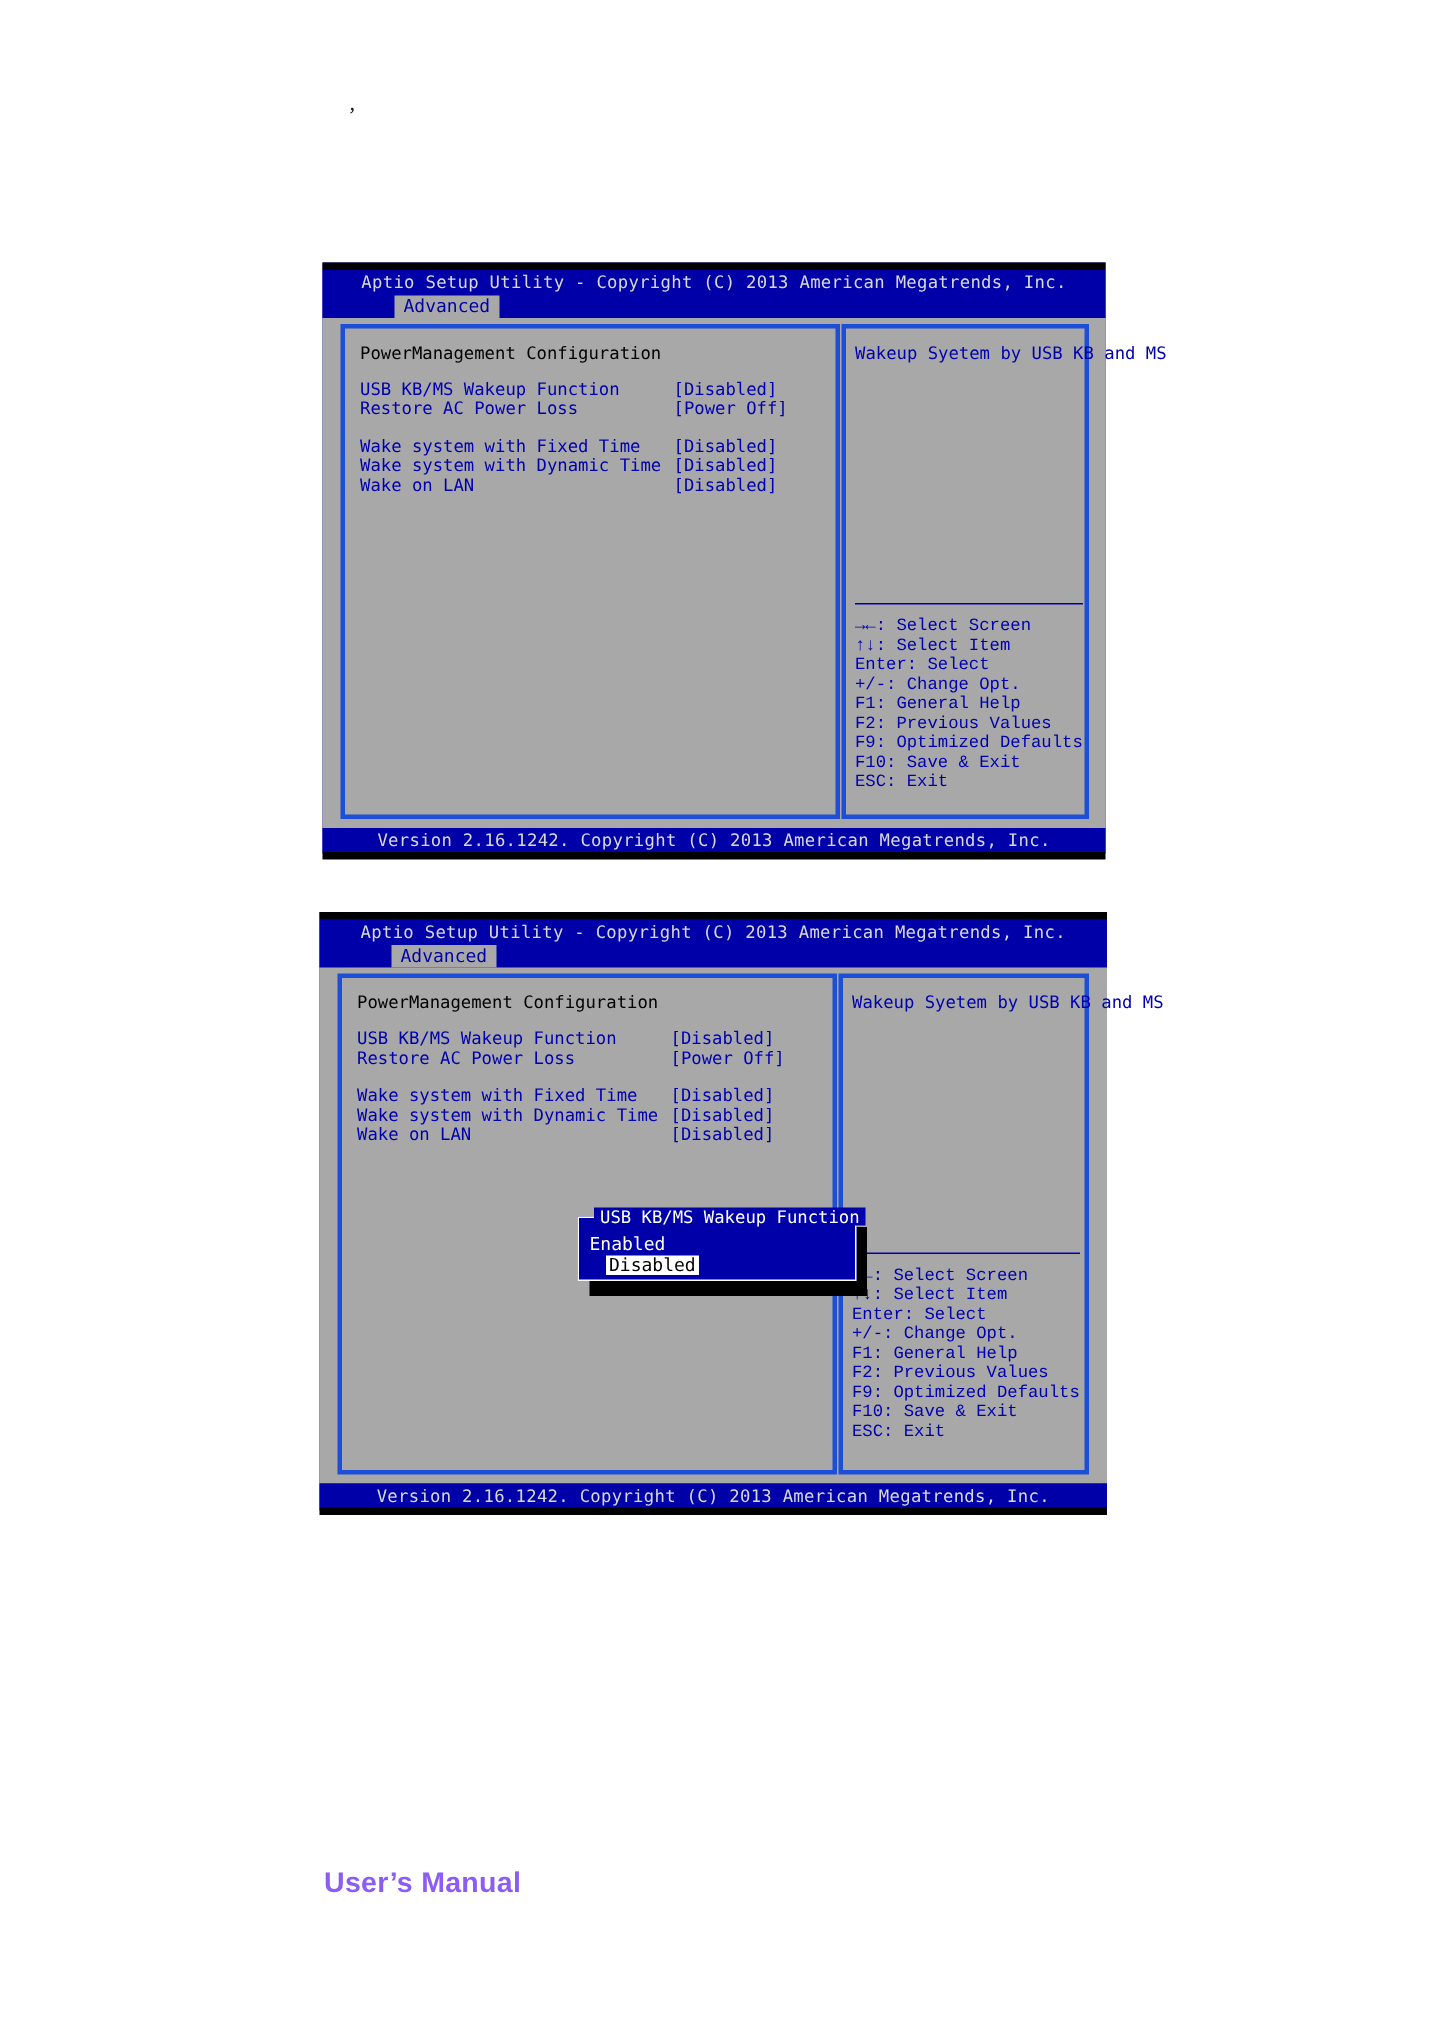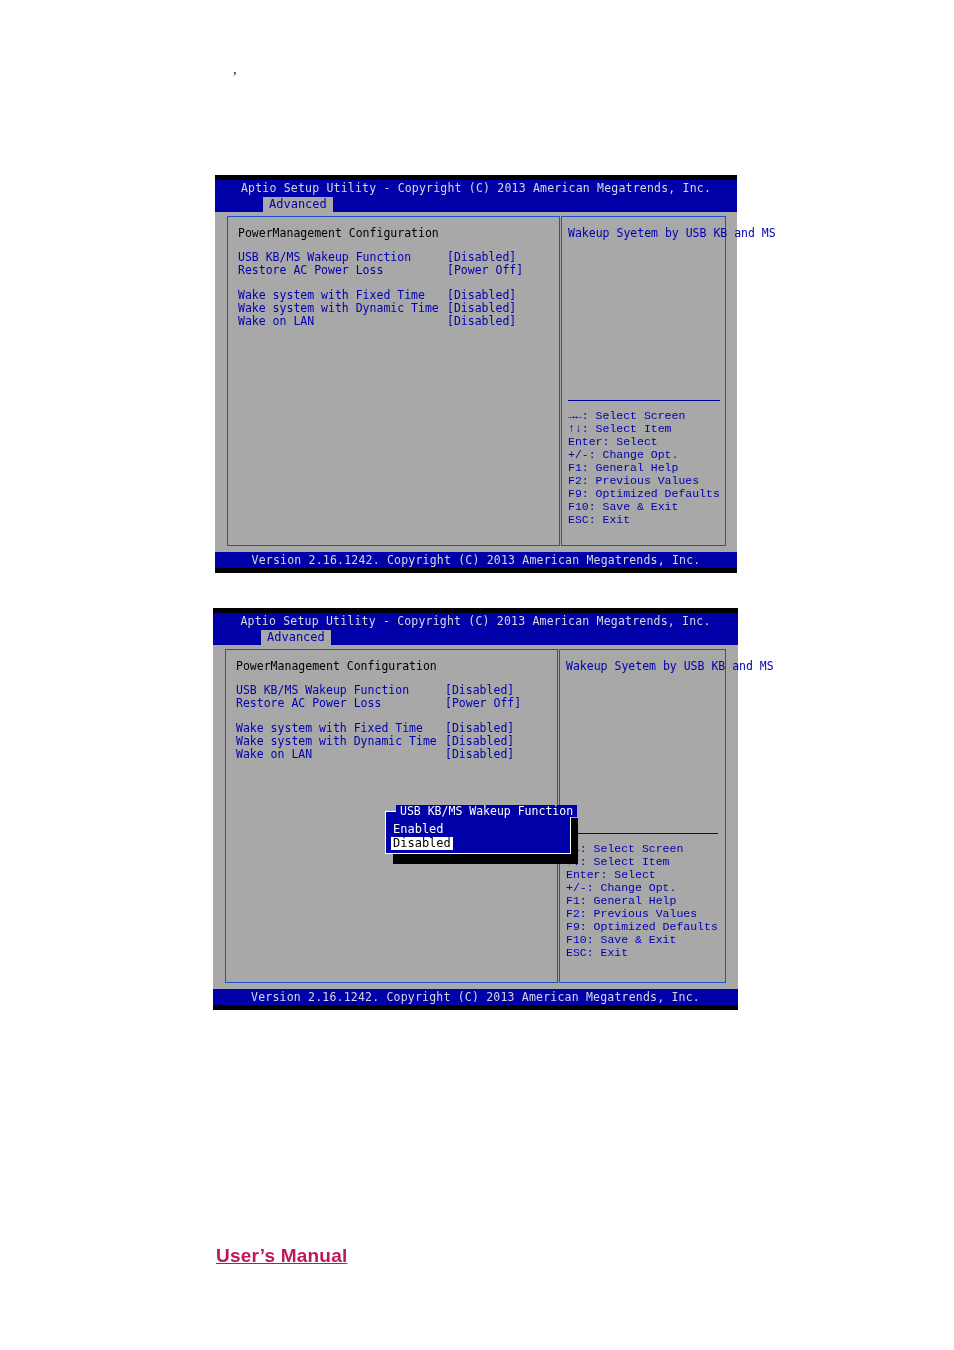--- a/index.html
+++ b/index.html
@@ -10,23 +10,22 @@
   }
 
   
   .top-mark{
     position:absolute;left:233px;top:62px;
     font-family:"Liberation Serif", serif;
     font-size:15px;color:#1a1a1a;line-height:1;
   }
   .footer-label{
     position:absolute;left:216px;top:1245px;
-    font-size:19px;font-weight:bold;color:#be185d;
+    font-size:19px;font-weight:bold;color:#8b5cf6;
     letter-spacing:0.2px;
-    text-decoration:underline;
   }
 
   
   .bios{
     position:absolute;
     background:#0000a8;
     font-family:"DejaVu Sans Mono","Liberation Mono",monospace;
     box-sizing:border-box;
     color:#ffffff;
   }
@@ -47,21 +46,21 @@
     background:#a8a8a8;color:#0000a8;
     font-size:12px;line-height:15px;
     padding:0 6px;white-space:nowrap;
   }
   .bios-body{
     position:absolute;left:0;right:0;
     background:#a8a8a8;
   }
   .panel-left,.panel-right{
     position:absolute;top:0;
-    border:1px solid #1d4ed8;
+    border:3px solid #1d4ed8;
     box-sizing:border-box;
     background:#a8a8a8;
   }
   .bios-footer{
     position:absolute;left:0;width:100%;
     background:#0000a8;color:#d8d8d8;
     font-size:11.5px;text-align:center;line-height:16px;height:16px;
     white-space:nowrap;letter-spacing:0.2px;
   }
   .bios-botstrip{
@@ -220,19 +219,19 @@
       <div class="keyline" style="left:6px;top:270px;">F9: Optimized Defaults</div>
       <div class="keyline" style="left:6px;top:283px;">F10: Save &amp; Exit</div>
       <div class="keyline" style="left:6px;top:296px;">ESC: Exit</div>
     </div>
 
     <div class="popup-shadow" style="left:180px;top:173px;width:185px;height:46px;"></div>
 
     <div class="popup" style="left:172px;top:166px;width:186px;height:43px;">
       <div class="popup-title">USB KB/MS Wakeup Function</div>
       <div class="popup-opt" style="left:7px;top:11px;">Enabled</div>
-      <div class="popup-opt selected" style="left:5px;top:25px;text-align:center;">Disabled</div>
+      <div class="popup-opt selected" style="left:18px;top:25px;text-align:center;">Disabled</div>
     </div>
   </div>
 
   <div class="bios-footer" style="top:381px;">Version 2.16.1242. Copyright (C) 2013 American Megatrends, Inc.</div>
   <div class="bios-botstrip" style="top:397px;"></div>
 </div>
 
 </body></html>

